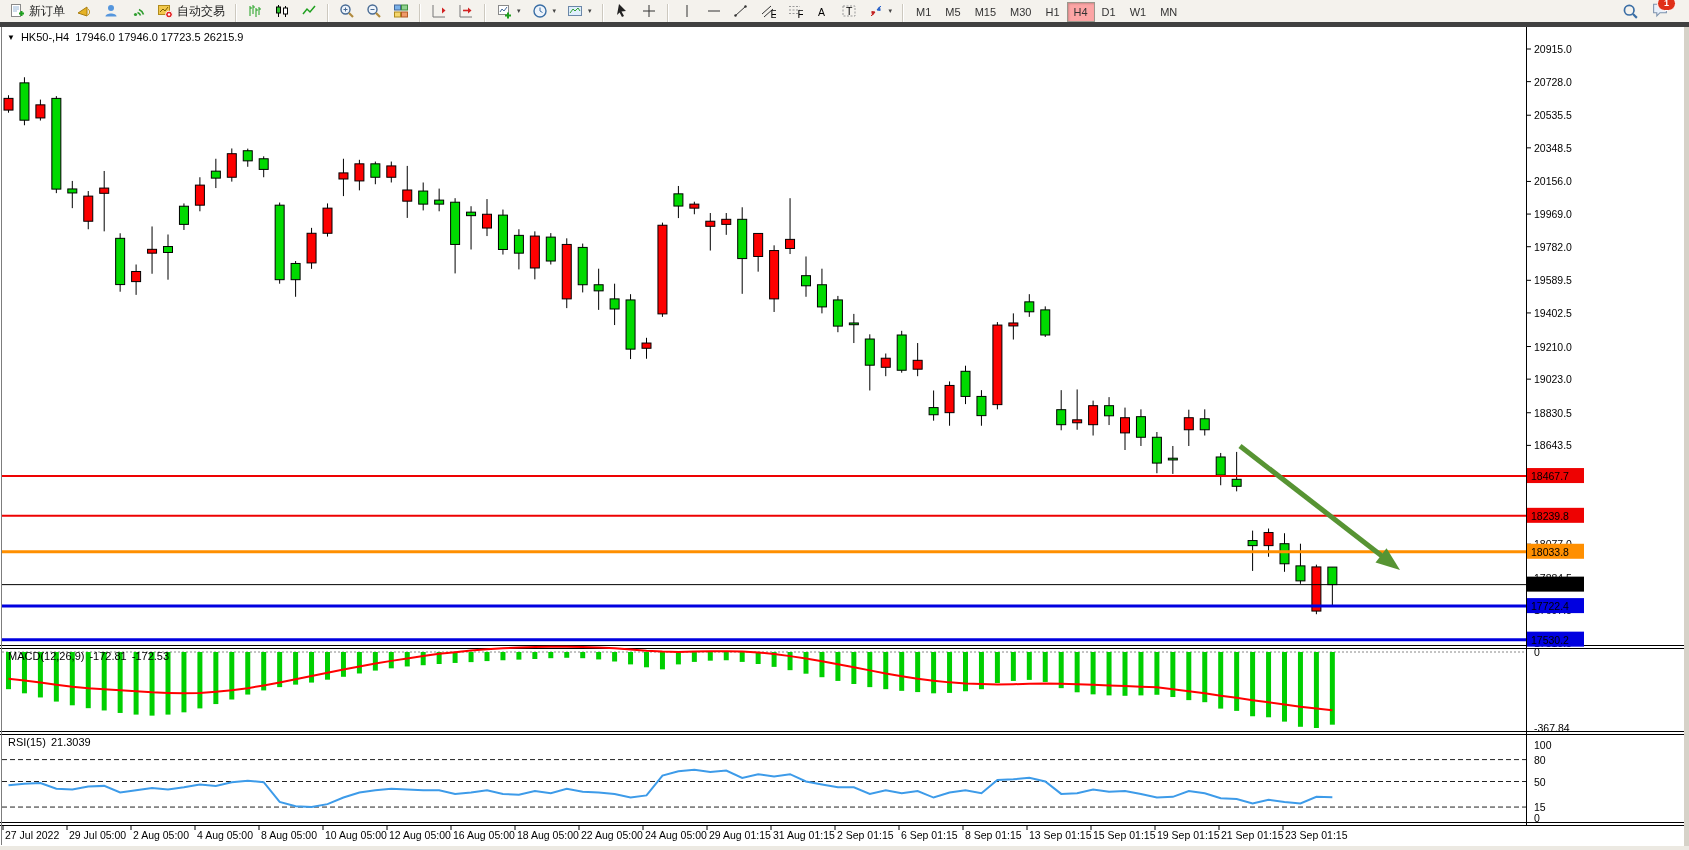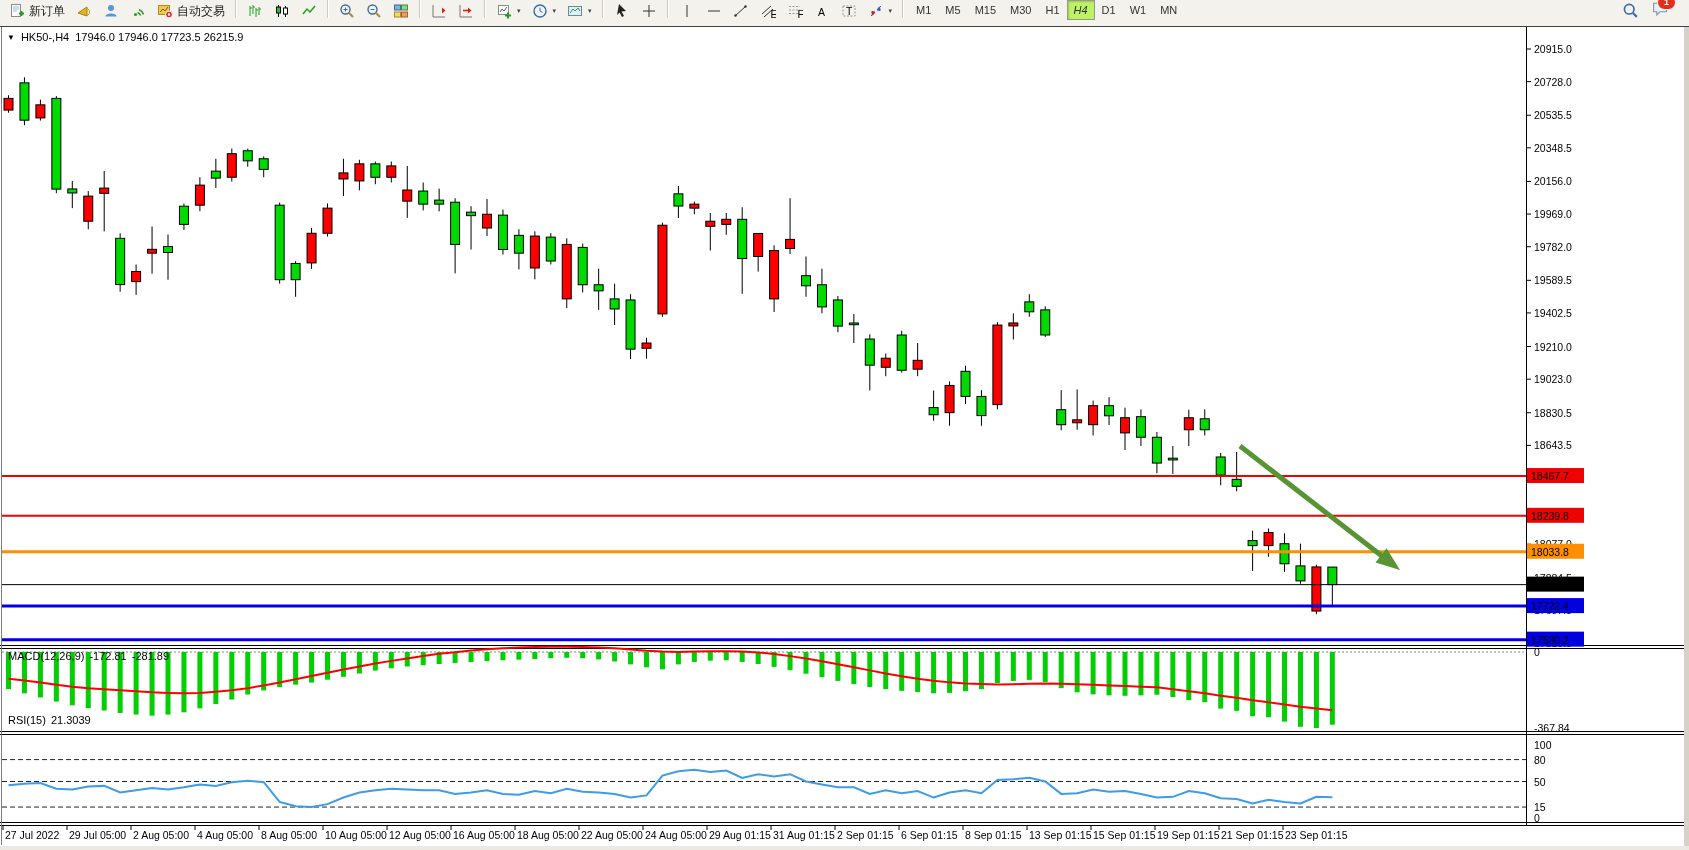--- a/index.html
+++ b/index.html
@@ -1,39 +1,39 @@
 <!DOCTYPE html>
 <html><head>
 <meta charset="utf-8">
 <style>
   html,body{margin:0;padding:0;background:#fff;}
   #app{position:relative;width:1689px;height:850px;overflow:hidden;background:#fff;
        font-family:"Liberation Sans",sans-serif;}
   .toolbar{position:absolute;top:0;left:0;width:1689px;height:27px;background:#f4f2ed;
-       border-bottom:1px solid #404040;display:flex;align-items:flex-start;padding:0 4px;
+       border-bottom:5px solid #404040;display:flex;align-items:flex-end;padding:0 4px;
        box-sizing:border-box;gap:1px;z-index:5;}
   .tbtn{display:flex;align-items:center;gap:4px;height:22px;padding:0 4px;background:transparent;
        border:1px solid transparent;font:12px "Liberation Sans",sans-serif;color:#222;cursor:default;}
   .caret{font-size:7px;color:#444;margin-left:1px;}
   .tsep{width:1px;height:18px;background:#cdc9bf;border-right:1px solid #fff;margin:0 4px;}
   .tf{height:20px;padding:0 6px;font:11px "Liberation Sans",sans-serif;color:#333;
        background:transparent;border:1px solid transparent;}
-  .tf.active{background:#bef264;border:1px solid #9b978d;box-shadow:inset 1px 1px 2px rgba(0,0,0,.18);font-style:italic;}
+  .tf.active{background:#fca5a5;border:1px solid #9b978d;box-shadow:inset 1px 1px 2px rgba(0,0,0,.18);}
   #tf-group{display:flex;align-items:center;}
   .t-right{margin-left:auto;display:flex;align-items:center;gap:12px;padding-right:16px;}
   .chat-wrap{position:relative;display:inline-block;}
   .chat-badge{position:absolute;top:-5px;right:-7px;background:#e03018;color:#fff;border-radius:8px;
        min-width:13px;height:13px;font:bold 9px/13px "Liberation Sans",sans-serif;text-align:center;
        padding:0 2px;border:1px solid #fff;}
   .chart-caption{position:absolute;left:7px;top:31px;font-size:11px;color:#000;display:flex;
        gap:6px;align-items:center;z-index:3;}
   .cap-tri{font-size:8px;color:#000;}
   .panel-label{position:absolute;left:8px;font-size:11px;color:#000;z-index:3;display:flex;gap:5px;}
   #macd-label{top:650px;align-items:flex-end;}
-  #rsi-label{top:714px;}
+  #rsi-label{top:736px;}
   #chart-svg{position:absolute;left:0;top:0;z-index:1;}
   svg text{font-family:"Liberation Sans",sans-serif;font-size:10.5px;fill:#000;}
 </style>
 </head>
 <body>
 
 <div id="app">
 
   <div class="toolbar">
     <button class="tbtn">
@@ -611,20 +611,20 @@
 
   <div class="chart-caption">
     <span class="cap-tri">▼</span>
     <span>HK50-,H4</span>
     <span>17946.0 17946.0 17723.5 26215.9</span>
   </div>
 
   <div class="panel-label" id="macd-label">
     <span>MACD(12,26,9)</span>
     <span>-172.81</span>
-    <span>-281.89</span>
+    <span>-172.53</span>
   </div>
   <div class="panel-label" id="rsi-label">
     <span>RSI(15)</span>
     <span>21.3039</span>
   </div>
 
 </div>
 
 </body></html>

